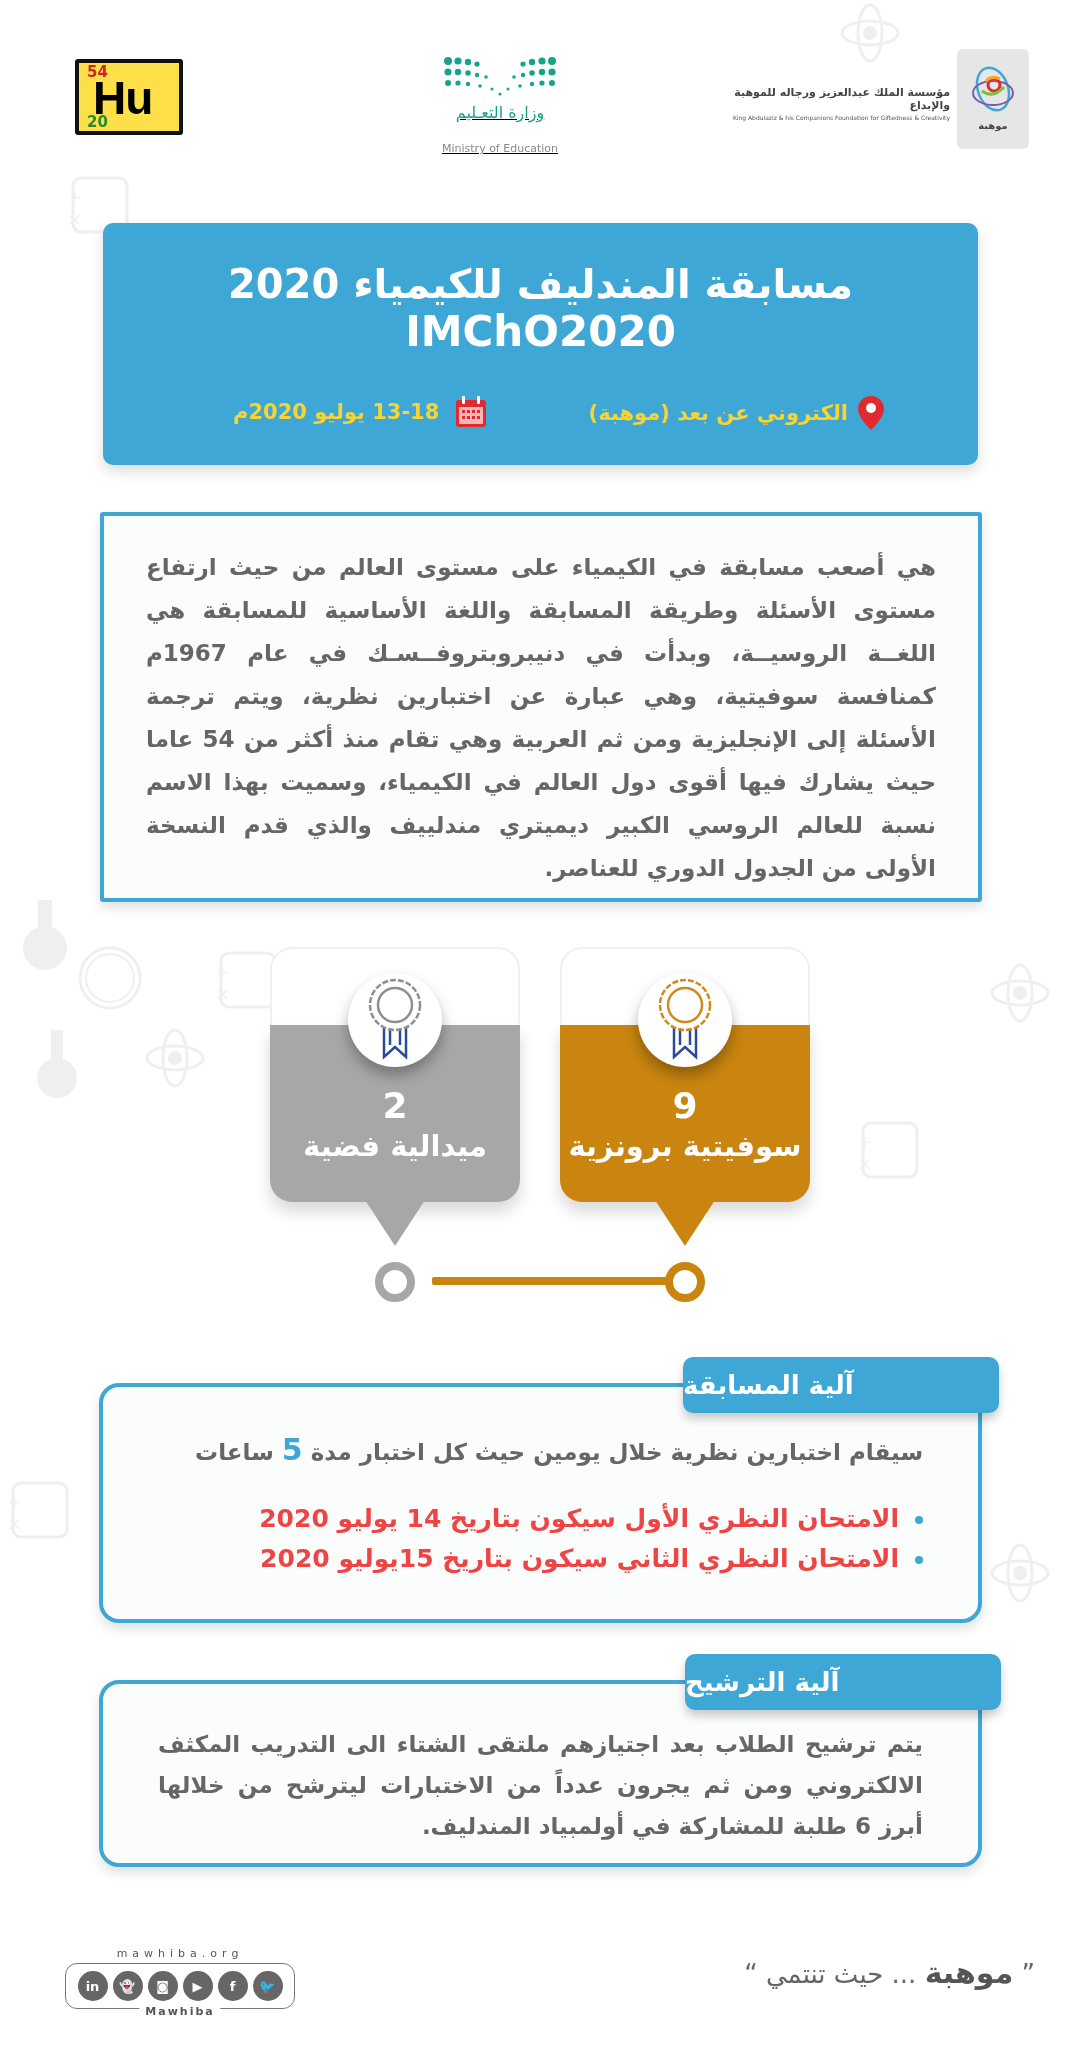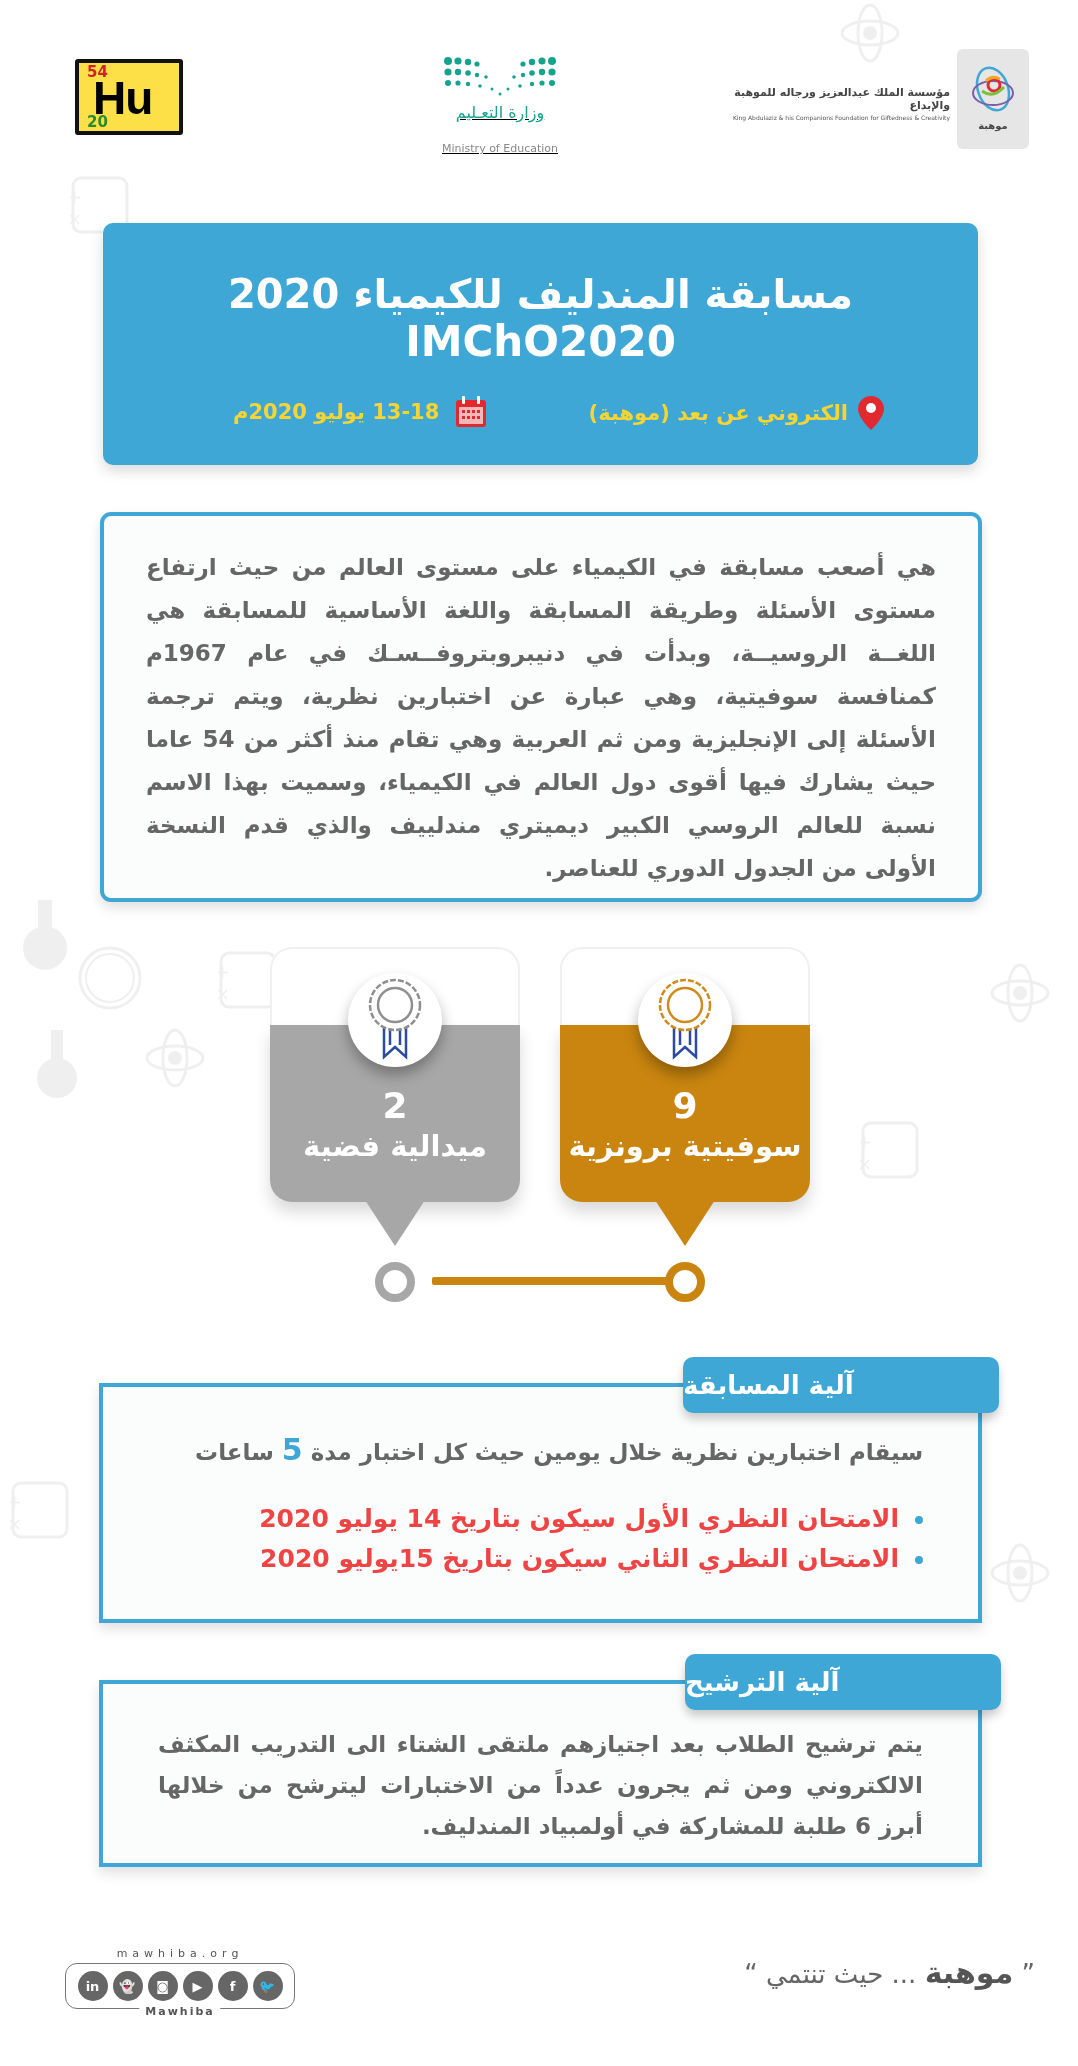--- a/index.html
+++ b/index.html
@@ -36,31 +36,31 @@
     background: #e6e6e6; border-radius: 6px; text-align: center;
   }
   .logo-mawhiba-box .lbl { font: bold 10px "DejaVu Sans", sans-serif; color: #444; position: absolute; bottom: 18px; width: 100%; }
 
   
   .title-card {
     position: absolute; left: 103px; top: 223px; width: 875px; height: 242px;
     background: #3fa7d6; border-radius: 10px; color: #fff; text-align: center;
     box-shadow: 0 6px 14px rgba(0,0,0,0.15);
   }
-  .title-card .t1 { font: bold 40px "DejaVu Sans", sans-serif; margin-top: 48px; }
+  .title-card .t1 { font: bold 40px "DejaVu Sans", sans-serif; margin-top: 38px; }
   .title-card .t2 { font: bold 42px "DejaVu Sans", sans-serif; margin-top: 0; direction: ltr; }
   .title-meta { position: absolute; top: 173px; left: 0; right: 0; height: 40px; }
   .meta-loc { position: absolute; right: 94px; top: 0; display: flex; align-items: center; gap: 10px; }
   .meta-date { position: absolute; left: 130px; top: 0; display: flex; align-items: center; gap: 16px; }
   .meta-text { font: bold 21px "DejaVu Sans", sans-serif; color: #f7d432; }
 
   
   .desc-card {
     position: absolute; left: 100px; top: 512px; width: 882px; height: 390px;
-    background: #fbfcfc; border: 4px solid #3fa7d6; border-radius: 11px;
+    background: #fbfcfc; border: 4px solid #3fa7d6; border-radius: 3px;
     box-shadow: 0 6px 12px rgba(0,0,0,0.12);
     padding: 30px 42px 0 42px;
   }
   .desc-card p {
     font: bold 23px/43px "DejaVu Sans", sans-serif; color: #666; text-align: justify;
     text-align-last: right;
   }
 
   
   .medal-card { position: absolute; top: 947px; width: 250px; height: 255px; }
@@ -74,21 +74,21 @@
   }
   .medal-card .count { position: absolute; top: 138px; width: 100%; text-align: center; font: bold 36px "DejaVu Sans", sans-serif; color: #fff; }
   .medal-card .label { position: absolute; top: 182px; width: 100%; text-align: center; font: bold 29px "DejaVu Sans", sans-serif; color: #fff; }
 
   .timeline-line { position: absolute; left: 432px; top: 1277px; width: 254px; height: 8px; background: #c9850f; border-radius: 2px; }
   .timeline-dot { position: absolute; top: 1262px; width: 40px; height: 40px; border-radius: 50%; background: #fff; border: 8px solid; }
 
   
   .section-card {
     position: absolute; left: 99px; width: 883px; background: #fbfcfc;
-    border: 4px solid #3fa7d6; border-radius: 0; box-shadow: 0 6px 12px rgba(0,0,0,0.12);
+    border: 4px solid #3fa7d6; border-radius: 20px; box-shadow: 0 6px 12px rgba(0,0,0,0.12);
   }
   .section-tab {
     position: absolute; height: 56px; background: #3fa7d6; border-radius: 10px;
     box-shadow: 0 6px 10px rgba(0,0,0,0.2); color: #fff; font: bold 26px "DejaVu Sans", sans-serif;
     display: flex; align-items: center; justify-content: flex-end; padding-right: 26px;
   }
   .mech-lead { position: absolute; right: 55px; top: 45px; font: bold 23px "DejaVu Sans", sans-serif; color: #666; white-space: nowrap; }
   .mech-lead .hl { color: #3fa7d6; font-size: 30px; }
   .mech-list { position: absolute; right: 55px; top: 112px; list-style: none; }
   .mech-list li { font: bold 25px/40px "DejaVu Sans", sans-serif; color: #ef4444; white-space: nowrap; }

